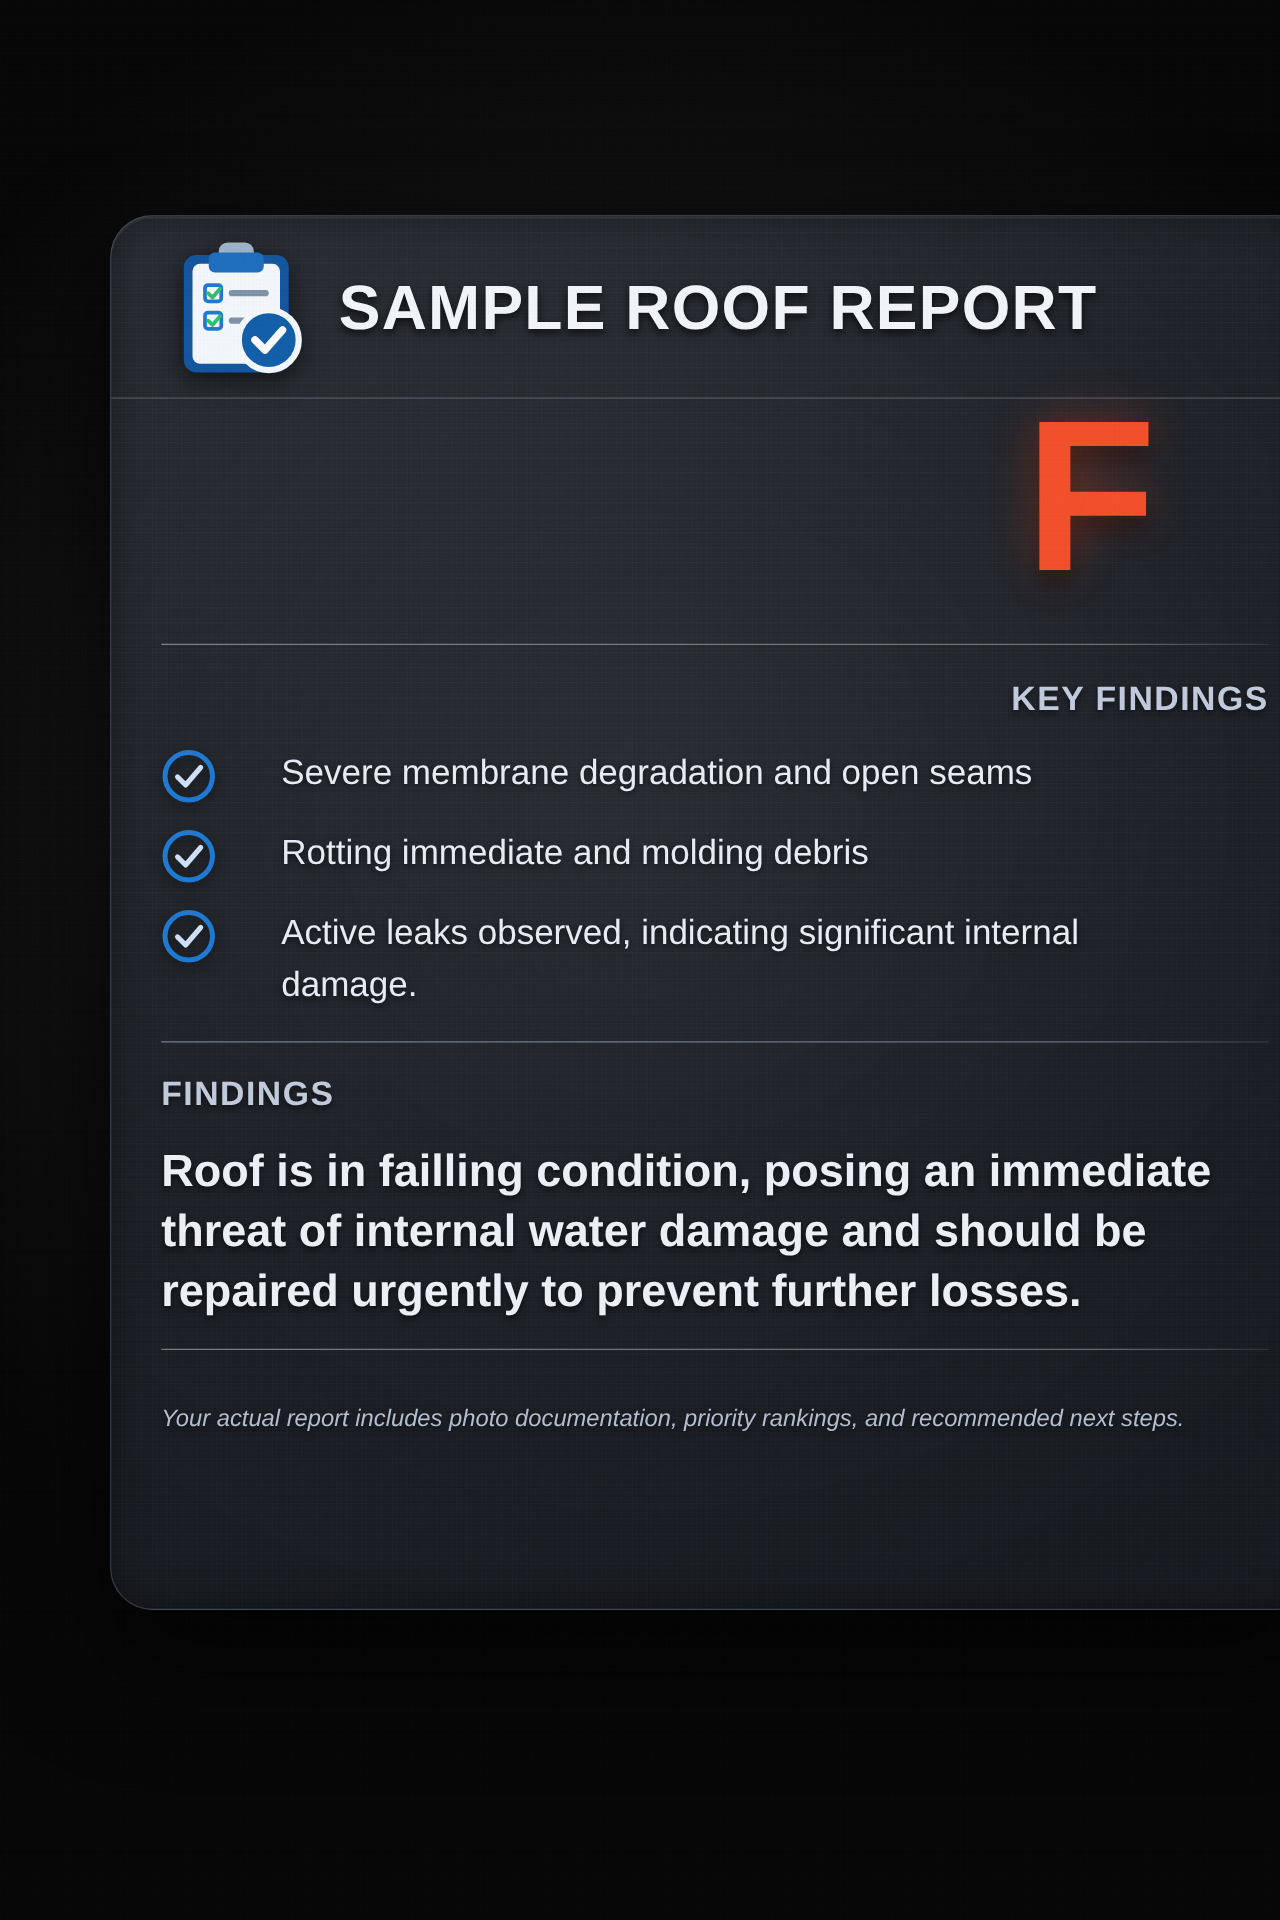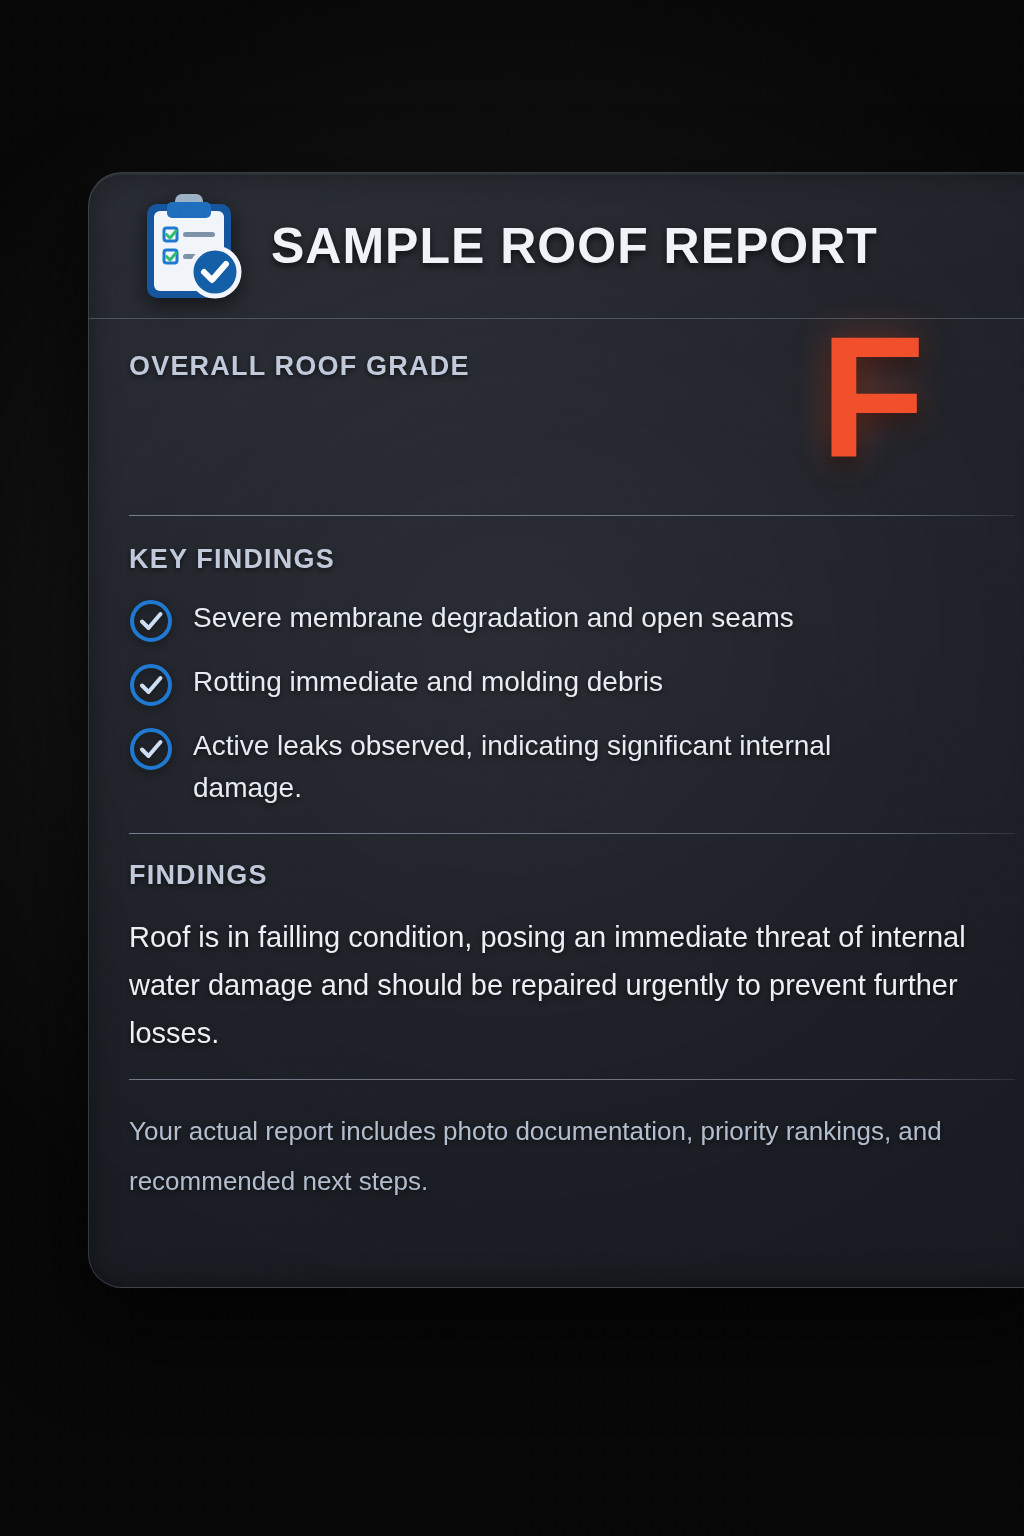--- a/index.html
+++ b/index.html
@@ -128,26 +128,27 @@
   .divider {
     height: 1px;
     background: linear-gradient(90deg, rgba(190,203,226,.55), rgba(190,203,226,.45) 85%, rgba(190,203,226,.12));
     margin: 0 0 0 0;
   }
 
   .findings {
     padding: 28px 0 6px 0;
   }
 
-  .findings .section-label { margin-bottom: 22px; }
+  .findings .section-label { margin-bottom: 22px; text-align: right; }
 
   .finding-item {
     display: flex;
     align-items: flex-start;
     margin-bottom: 18px;
+    gap: 32px;
   }
 
   .check-icon {
     flex: 0 0 auto;
     width: 44px;
     height: 44px;
     margin-right: 20px;
     margin-top: 2px;
     filter: drop-shadow(0 3px 5px rgba(0,0,0,.5));
   }
@@ -160,30 +161,32 @@
     max-width: 700px;
   }
 
   .summary {
     padding: 26px 0 22px 0;
   }
 
   .summary .section-label { margin-bottom: 22px; }
 
   .summary-text {
-    font-size: 29px;
+    font-size: 36px;
     line-height: 48px;
     color: #eef2f8;
     text-shadow: 0 2px 5px rgba(0,0,0,.6);
+    font-weight: bold;
   }
 
   .footnote {
     padding: 26px 0 0 0;
-    font-size: 26px;
-    line-height: 50px;
+    font-size: 19px;
+    line-height: 60px;
+    font-style: italic;
     color: #b4bfd1;
     text-shadow: 0 2px 5px rgba(0,0,0,.55);
   }
 </style>
 </head>
 <body>
 
 <div class="noise-overlay"></div>
 
 <div class="card">
@@ -202,21 +205,20 @@
       <rect x="50" y="64" width="32" height="5" rx="2.5" fill="#7e93ab"></rect>
       <circle cx="82" cy="82" r="24" fill="#1260aa" stroke="#f4f8fc" stroke-width="5"></circle>
       <path d="M71 82 l8 8 l14 -16" fill="none" stroke="#ffffff" stroke-width="6" stroke-linecap="round" stroke-linejoin="round"></path>
     </svg>
     <div class="report-title">SAMPLE ROOF REPORT</div>
   </div>
 
   <div class="card-body">
 
     <div class="grade-row">
-      <div class="section-label">OVERALL ROOF GRADE</div>
       <div class="grade-value">F</div>
     </div>
 
     <div class="divider"></div>
 
     <div class="findings">
       <div class="section-label">KEY FINDINGS</div>
 
       <div class="finding-item">
         <svg class="check-icon" viewBox="0 0 44 44">

